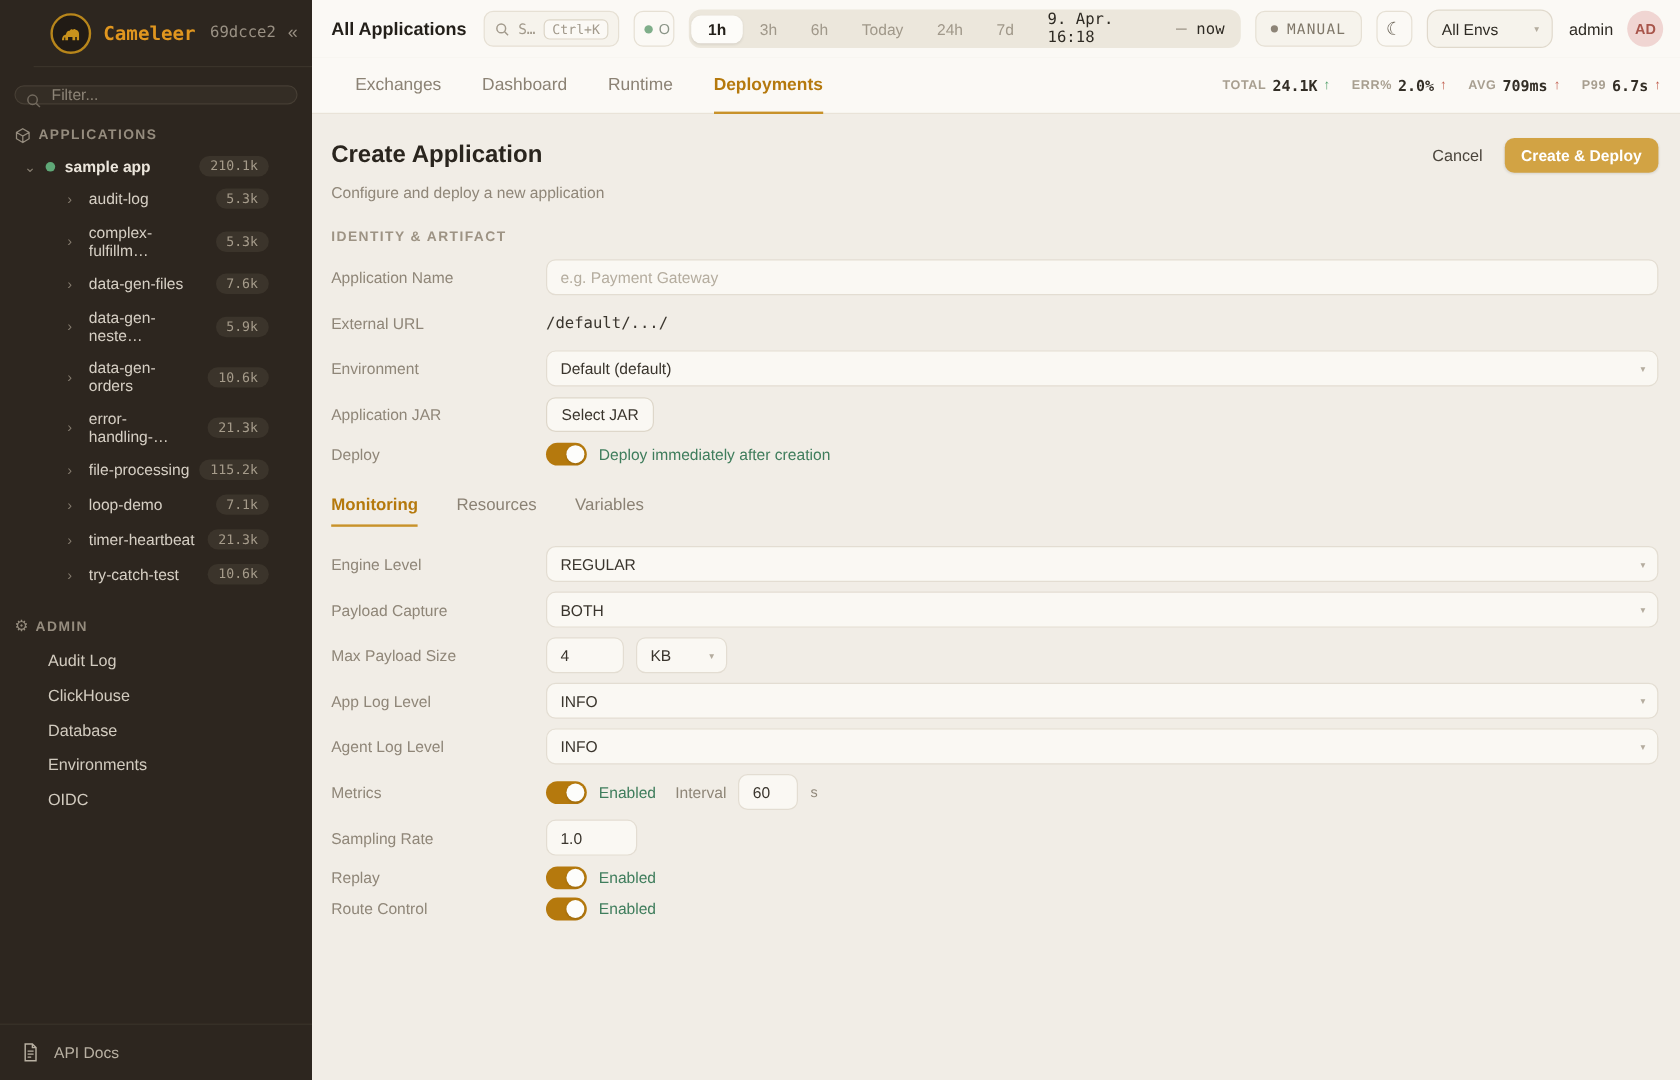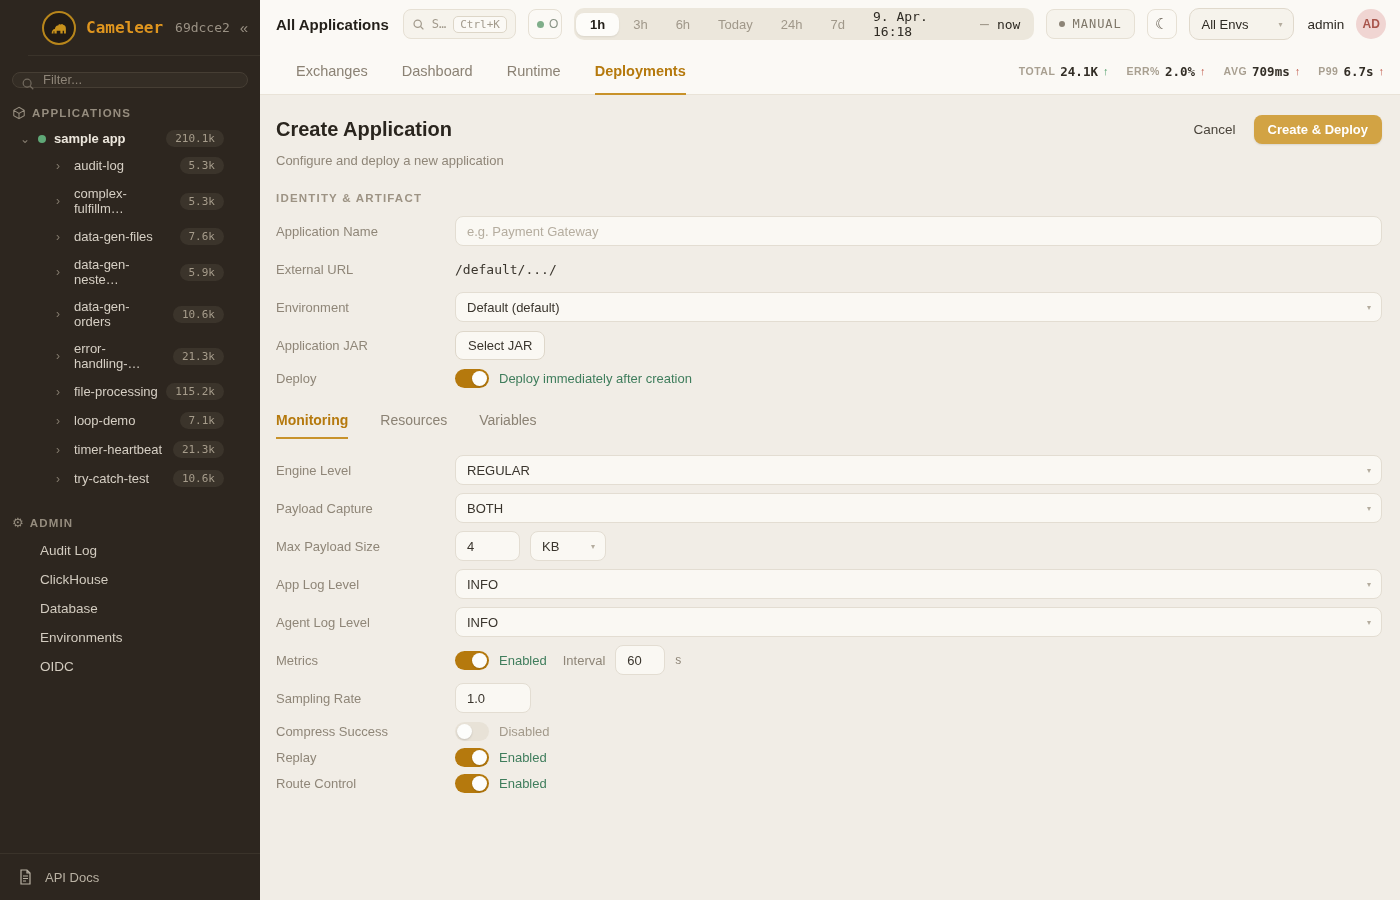--- a/index.html
+++ b/index.html
@@ -411,29 +411,20 @@
       </div>
     </div>
 
     <div class="frow" style="margin-top:6px;">
       <span class="flabel">Sampling Rate</span>
       <div class="fctrl">
         <input class="tinput" style="width: 76px;" value="1.0">
       </div>
     </div>
 
-    <div class="frow slim" style="margin-top:8px;">
-      <span class="flabel">Compress Success</span>
-      <div class="fctrl">
-        <div class="toggle off">
-            <span class="knob"></span>
-          </div>
-        <span class="tgl-gray">Disabled</span>
-      </div>
-    </div>
 
     <div class="frow slim">
       <span class="flabel">Replay</span>
       <div class="fctrl">
         <div class="toggle on">
             <span class="knob"></span>
           </div>
         <span class="tgl-green">Enabled</span>
       </div>
     </div>

